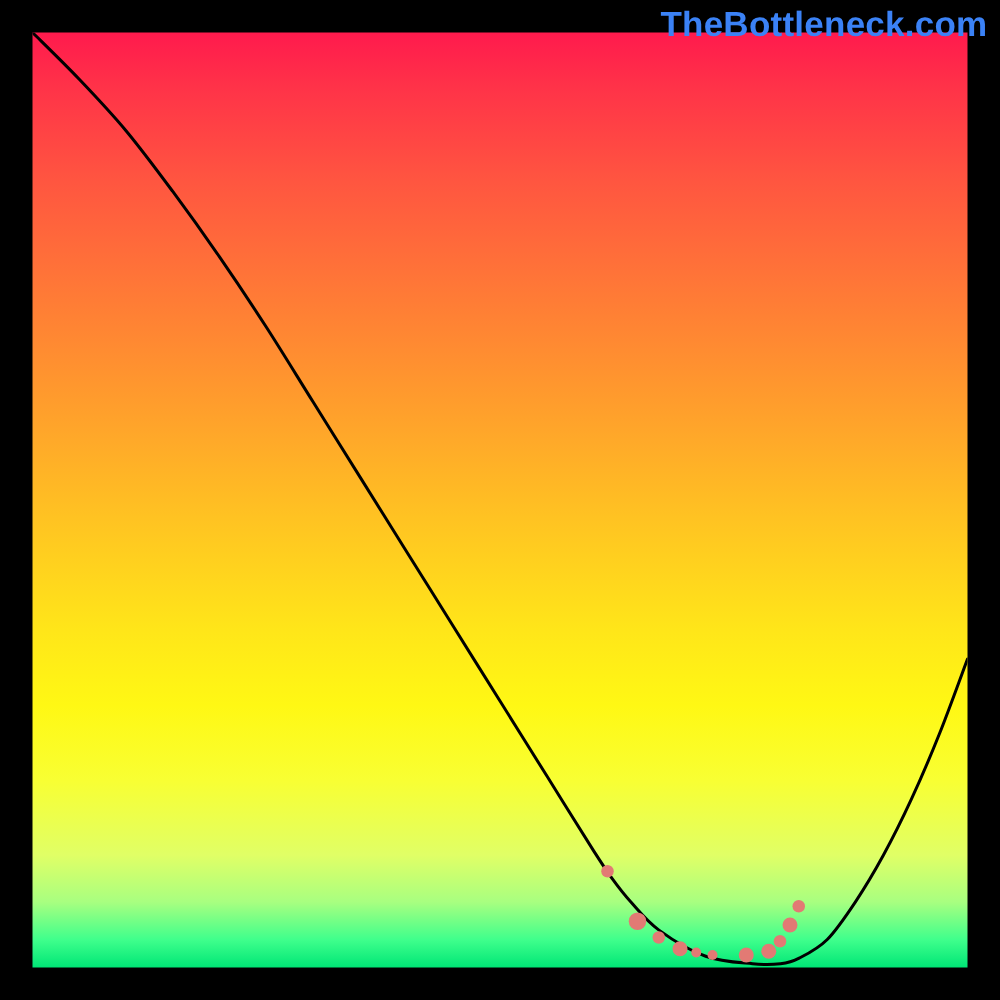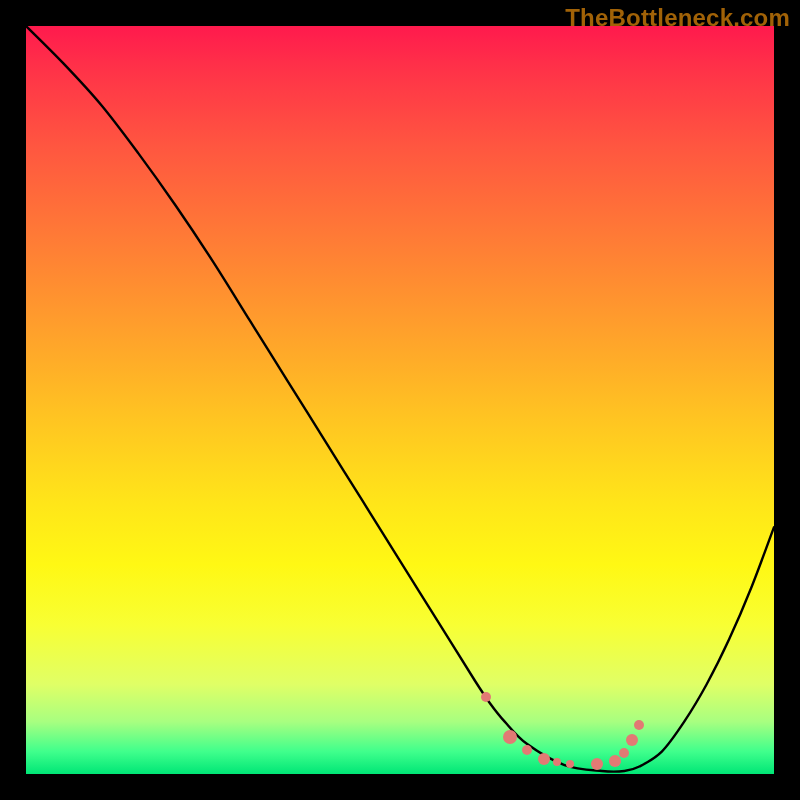--- a/index.html
+++ b/index.html
@@ -30,22 +30,22 @@
       #e0ff66 88%,
       #a8ff80 93%,
       #40ff8c 97%,
       #00e676 100%
     );
   }
   .watermark {
     position: absolute;
     top: 4px;
     right: 10px;
-    color: #a16207;
-    font-size: 24px;
+    color: #3b82f6;
+    font-size: 28px;
     font-weight: 600;
     letter-spacing: 0.2px;
     z-index: 5;
   }
   svg.curve {
     position: absolute;
     left: 0;
     top: 0;
     width: 748px;
     height: 748px;

